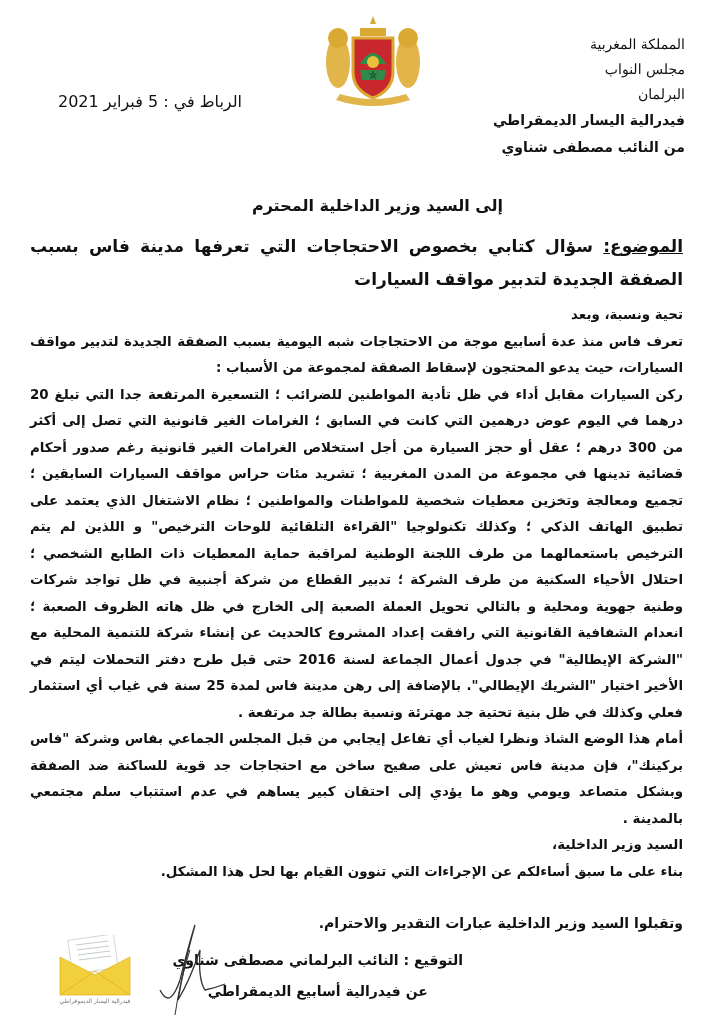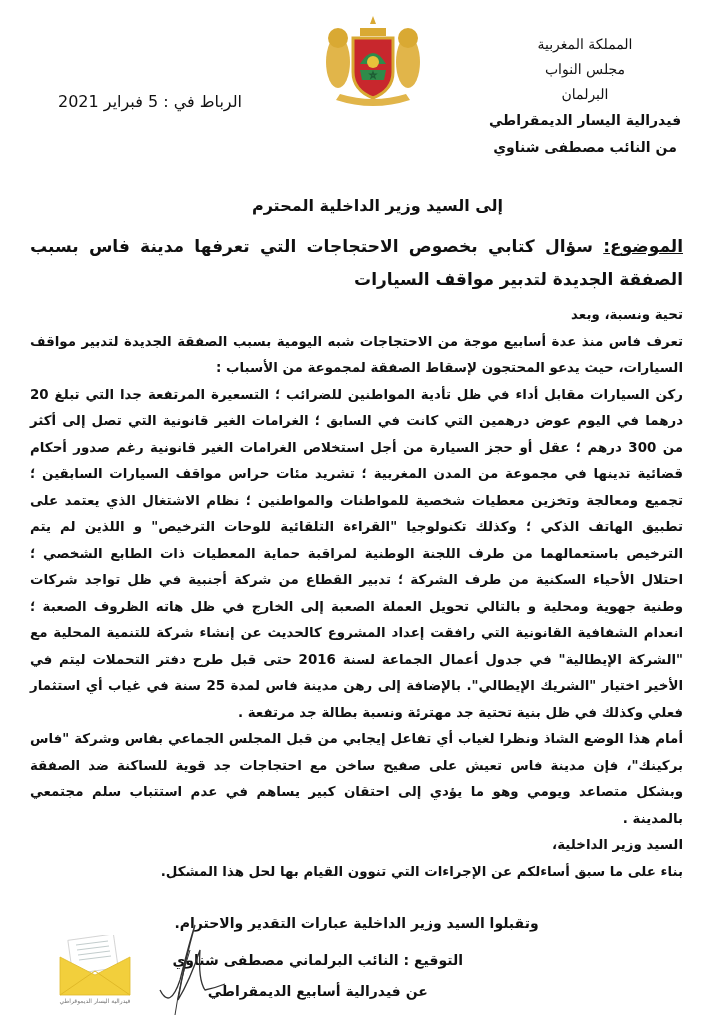--- a/index.html
+++ b/index.html
@@ -2,42 +2,42 @@
 <html><head>
   <meta charset="utf-8">
   <style>
     html, body { margin: 0; padding: 0; background: #ffffff; }
     body {
       width: 723px; height: 1024px; position: relative; overflow: hidden;
       font-family: "DejaVu Sans", sans-serif; color: #111;
     }
     .abs { position: absolute; }
     .header-right {
-      right: 38px; top: 32px; width: 200px; text-align: center;
+      right: 38px; top: 32px; width: 200px; text-align: right;
       direction: rtl; font-family: "DejaVu Serif", serif; font-size: 14px; line-height: 25px;
     }
     .header-right .bold { font-family: "DejaVu Sans", sans-serif; font-weight: bold; font-size: 14px; line-height: 27px; }
     .date { left: 58px; top: 92px; direction: rtl; font-weight: normal; font-size: 16px; text-align: center; }
     .emblem { left: 318px; top: 14px; width: 110px; height: 100px; }
     .addressee {
       left: 0; right: 0; top: 196px; text-align: center; direction: rtl;
       font-weight: bold; font-size: 16px; padding-left: 32px;
     }
     .subject {
       left: 30px; right: 40px; top: 230px; direction: rtl; text-align: justify;
       font-weight: bold; font-size: 17px; line-height: 33px;
     }
     .subject .label { text-decoration: underline; }
     .body {
       left: 30px; right: 40px; top: 302px; direction: rtl; text-align: justify;
       font-weight: bold; font-size: 13.4px; line-height: 26.5px;
     }
     .body p { margin: 0; }
     .closing {
-      left: 30px; right: 40px; top: 910px; direction: rtl; text-align: center;
+      left: 30px; right: 40px; top: 910px; direction: rtl; text-align: right;
       font-weight: bold; font-size: 14px; line-height: 26px;
     }
     .sig-block {
       right: 260px; top: 945px; direction: rtl; text-align: center;
       font-weight: bold; font-size: 14px; line-height: 31px;
     }
     .signature { left: 150px; top: 920px; width: 80px; height: 100px; }
     .party-logo { left: 50px; top: 935px; width: 90px; height: 80px; }
     .party-logo .cap { position: absolute; left: 0; right: 0; top: 62px; text-align: center; font-size: 6px; color: #777; direction: rtl; }
   </style>

